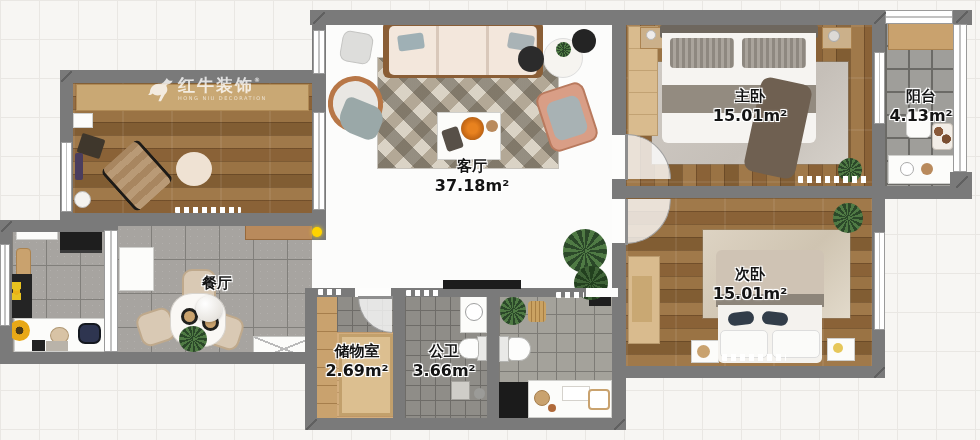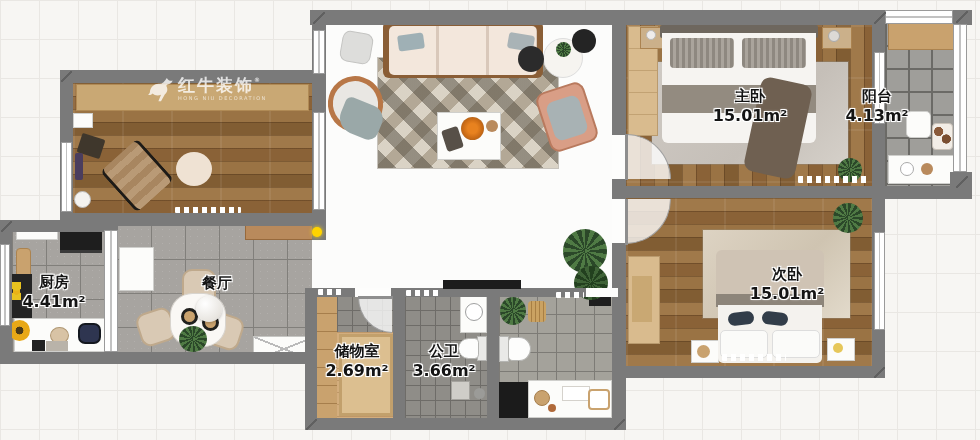--- a/index.html
+++ b/index.html
@@ -271,35 +271,35 @@
   <div class="wm" style="left:148px;top:76px;">
     <svg width="26" height="26" viewBox="0 0 40 40" aria-hidden="true">
       <path d="M29 3c2 4 6 5 9 4-1 3-4 6-8 6l-2 2c3 5 2 10-2 13l-6 11h-4l4-10c-5 2-10 1-13-2-2 2-5 3-7 2 2-1 3-3 3-5 1-8 8-13 15-12 4 0 8-4 11-9z" fill="#ffffff"></path>
     </svg>
     <div>
       <div class="wm-txt"><span>红牛装饰</span><span class="wm-reg">®</span></div>
       <div class="wm-sub">HONG NIU DECORATION</div>
     </div>
   </div>
 
+  <div class="label" style="left:472px;top:158px;">
+    <div class="rname">客厅</div>
+    <div class="rarea">37.18m²</div>
+  </div>
   <div class="label" style="left:750px;top:88px;">
     <div class="rname">主卧</div>
     <div class="rarea">15.01m²</div>
   </div>
-  <div class="label" style="left:877px;top:88px;">
+  <div class="label" style="left:921px;top:88px;">
     <div class="rname">阳台</div>
     <div class="rarea">4.13m²</div>
   </div>
-  <div class="label" style="left:750px;top:266px;margin-left:37px;">
+  <div class="label" style="left:750px;top:266px;">
     <div class="rname">次卧</div>
     <div class="rarea">15.01m²</div>
-  </div>
-  <div class="label" style="left:54px;top:274px;">
-    <div class="rname">厨房</div>
-    <div class="rarea">4.41m²</div>
   </div>
   <div class="label" style="left:217px;top:275px;">
     <div class="rname">餐厅</div>
     <div class="rarea"></div>
   </div>
   <div class="label" style="left:357px;top:343px;text-align:center;">
     <div class="rname">储物室</div>
     <div class="rarea">2.69m²</div>
   </div>
   <div class="label" style="left:444px;top:343px;">

